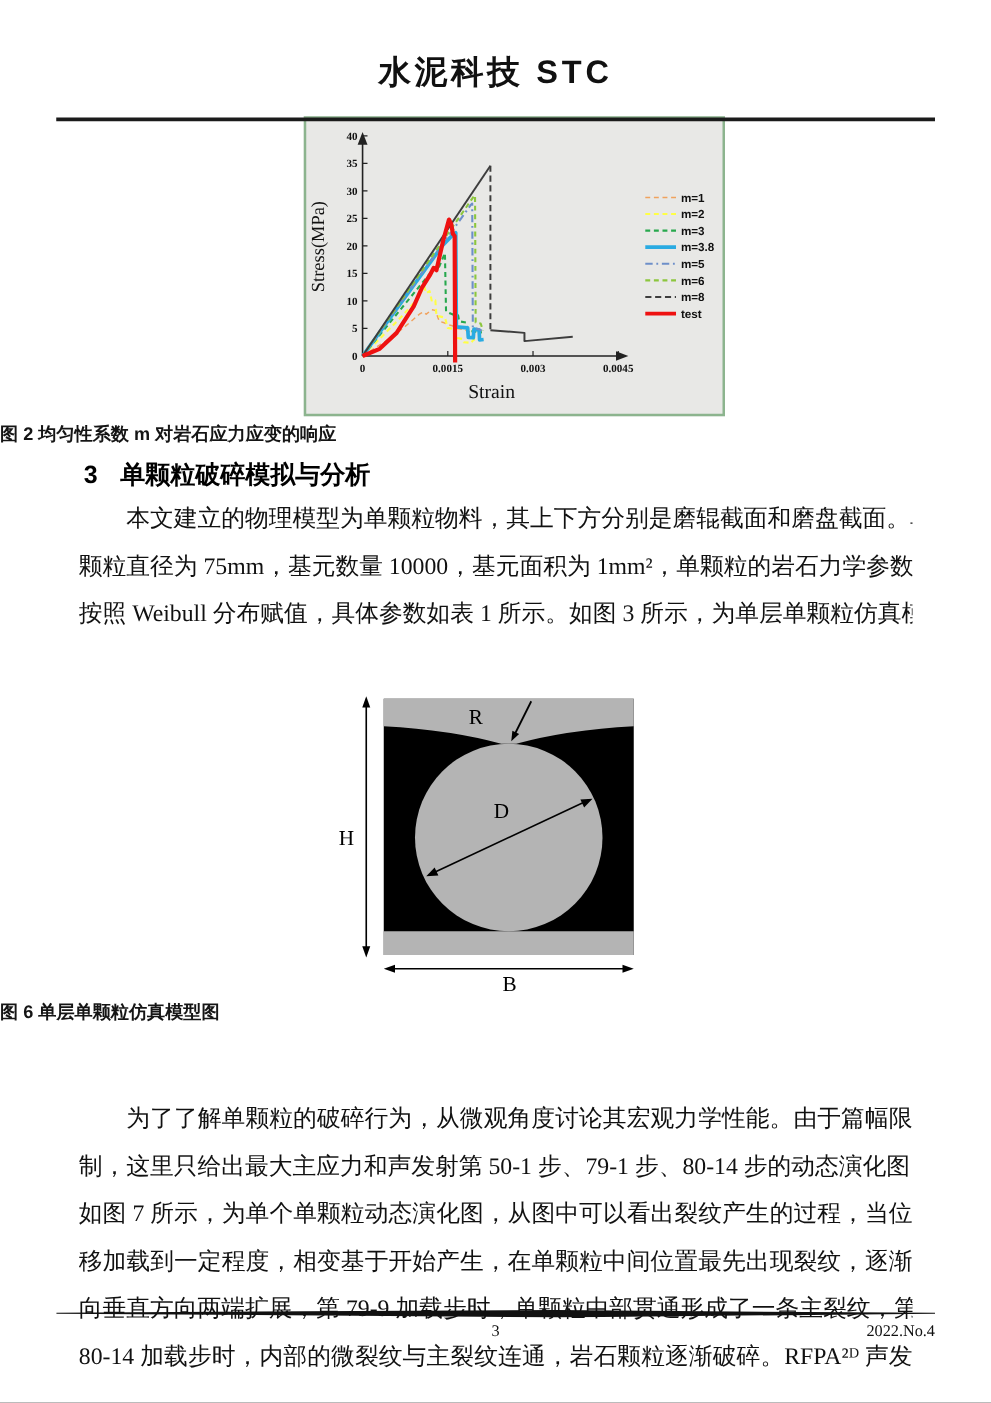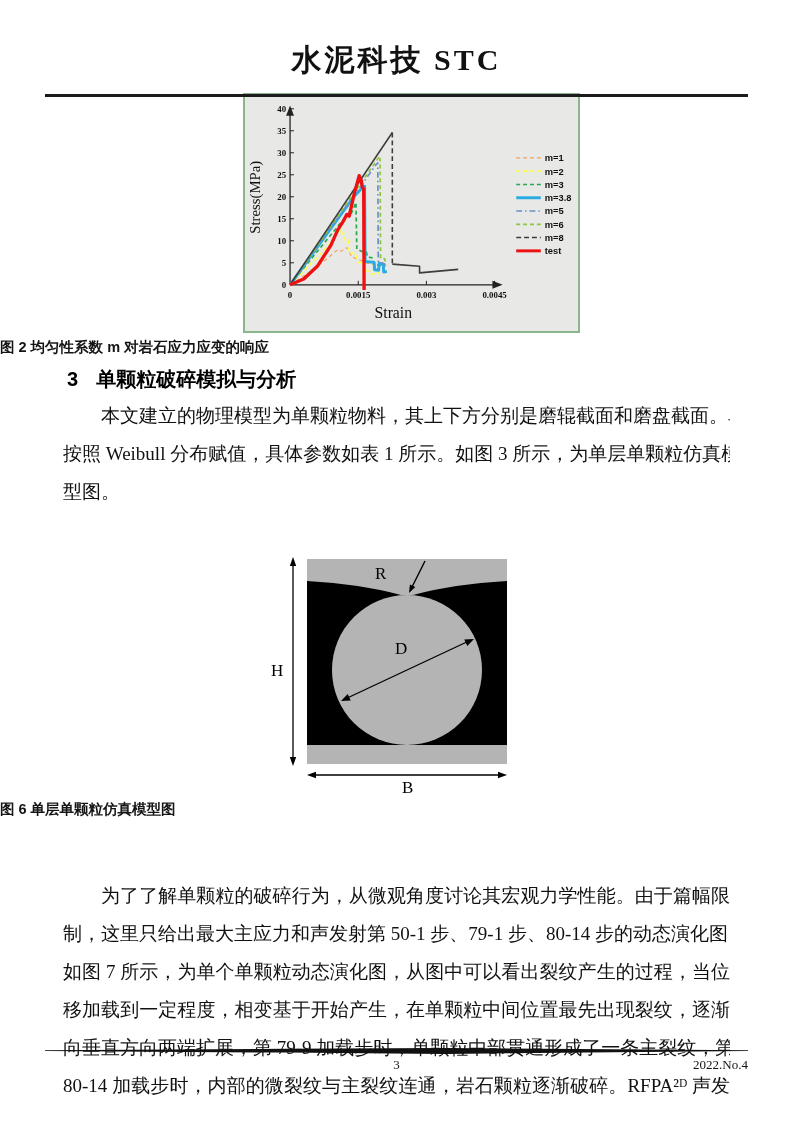--- a/index.html
+++ b/index.html
@@ -4,22 +4,22 @@
 <style>
   html,body{margin:0;padding:0;background:#888;}
   .page{
     position:relative; width:793px; height:1122px; margin:0 auto;
     background:#ffffff; overflow:hidden;
     font-family:"Liberation Serif","DejaVu Serif",serif; color:#111;
   }
   
   .journal-title{
     position:absolute; top:40px; left:0; width:793px; text-align:center;
-    font-size:30px; font-weight:bold; letter-spacing:3px;
-    font-family:Liberation Serif, serif;
+    font-size:26px; font-weight:bold; letter-spacing:3px;
+    font-family:Liberation Sans, sans-serif;
   }
   .header-rule{
     position:absolute; top:94px; left:45px; width:703px; height:3px;
     background:#1b1b1b; z-index:3;
   }
   
   .fig2-box{
     position:absolute; top:93px; left:243px; width:337px; height:240px;
     background:#e8e8e6; border:2px solid #8cb48e; box-sizing:border-box; z-index:2;
   }
@@ -140,22 +140,22 @@
   </div>
 
   <div class="fig-caption cap2">图 2 均匀性系数 m 对岩石应力应变的响应</div>
 
   <div class="section-heading">
     <span class="sec-num">3</span><span>单颗粒破碎模拟与分析</span>
   </div>
 
   <div class="para para1">
     <div class="line indent">本文建立的物理模型为单颗粒物料，其上下方分别是磨辊截面和磨盘截面。单</div>
+    <div class="line">颗粒直径为 75mm，基元数量 10000，基元面积为 1mm²，单颗粒的岩石力学参数</div>
     <div class="line">按照 Weibull 分布赋值，具体参数如表 1 所示。如图 3 所示，为单层单颗粒仿真模</div>
-    <div class="line short">型图。</div>
   </div>
 
   <div class="fig3-wrap">
     <svg viewBox="0 0 260 244">
 
       <rect x="44" y="8" width="200" height="205" fill="#000000"></rect>
 
       <path d="M44,8 L244,8 L244,30 Q190,33 150,44 L138,44 Q98,33 44,30 Z" fill="#b4b4b4"></path>
 
       <circle cx="144" cy="119" r="75" fill="#b4b4b4"></circle>

